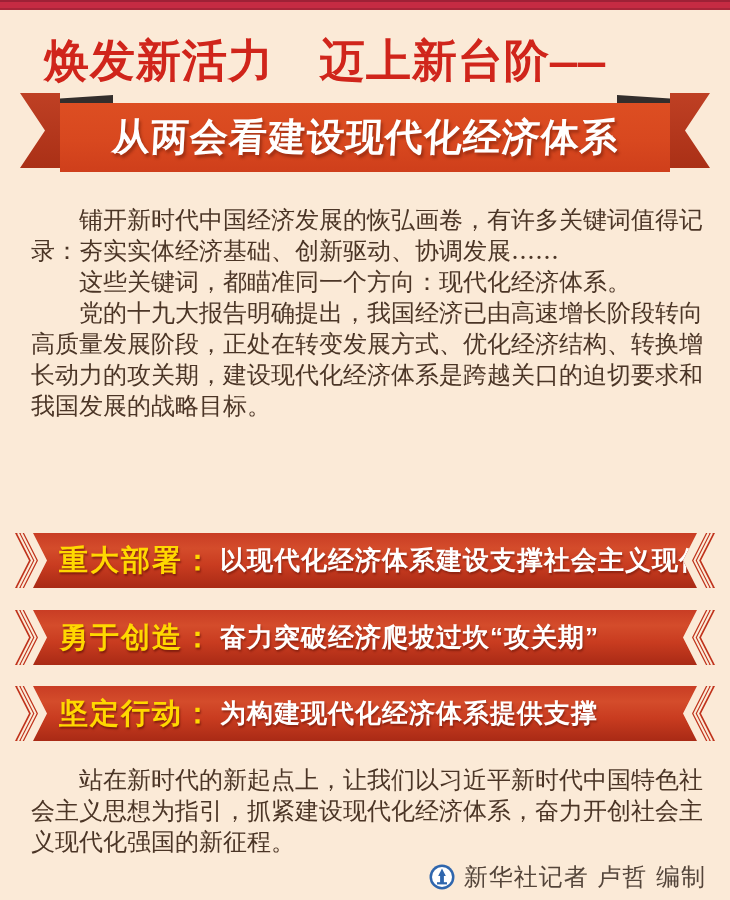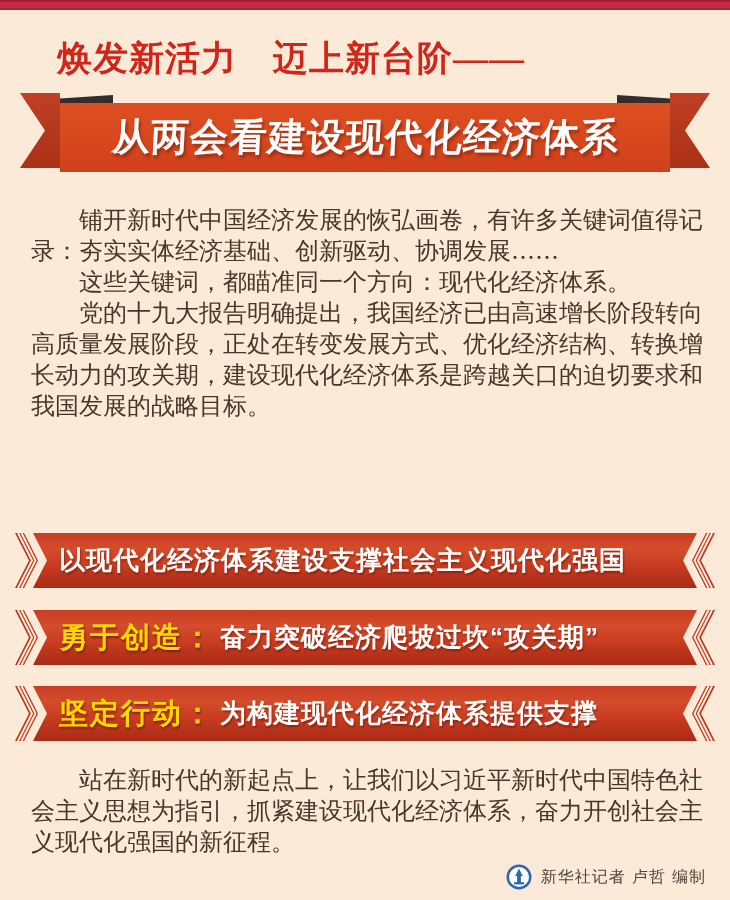--- a/index.html
+++ b/index.html
@@ -8,23 +8,23 @@
     background:#fbead7; overflow:hidden;
     font-family:"Liberation Sans", sans-serif;
   }
   
   .top-strip {
     position:absolute; top:0; left:0; width:730px; height:10px;
     background:linear-gradient(180deg,#9e2136 0%,#9e2136 22%,#c62b43 22%,#c62b43 76%,#a92539 76%,#a92539 100%);
   }
   
   .kicker {
-    position:absolute; top:40px; left:57px;
-    font-family:Liberation Serif, serif;
-    font-weight:bold; font-size:35px; line-height:1.1;
+    position:absolute; top:40px; left:44px;
+    font-family:Liberation Mono, monospace;
+    font-weight:bold; font-size:45px; line-height:1.1;
     color:#d0251b; letter-spacing:1px; white-space:nowrap;
   }
   
   .big-ribbon { position:absolute; top:93px; left:20px; width:690px; height:79px; }
   .tail { position:absolute; top:0; width:40px; height:75px;
           background:linear-gradient(180deg,#bf4024 0%,#aa3016 100%); }
   .tail.left  { left:0;  clip-path:polygon(0 0,100% 0,100% 100%,0 100%,25px 50%); }
   .tail.right { right:0; clip-path:polygon(0 0,100% 0,calc(100% - 25px) 50%,100% 100%,0 100%); }
   .fold { position:absolute; top:2px; width:53px; height:9px; background:#332e2c; }
   .fold.left  { left:40px;  clip-path:polygon(0 40%,100% 0,100% 100%,0 100%); }
@@ -68,21 +68,21 @@
   .hl-1 { top:533px; } .hl-2 { top:610px; } .hl-3 { top:686px; }
   .chev { position:absolute; top:0; }
   .chev.l { left:0; } .chev.r { right:0; }
   
   .credit {
     position:absolute; top:863px; right:24px; height:28px;
     display:flex; align-items:center; gap:9px;
   }
   .credit-text {
     font-family:"DejaVu Serif","Liberation Serif",serif;
-    font-size:16px; color:#54453a; letter-spacing:1px; white-space:nowrap;
+    font-size:24px; color:#54453a; letter-spacing:1px; white-space:nowrap;
   }
 </style>
 </head>
 <body>
 
 <div class="canvas">
 
   <div class="top-strip"></div>
 
   <div class="kicker">焕发新活力　迈上新台阶——</div>
@@ -103,20 +103,21 @@
     <p>党的十九大报告明确提出，我国经济已由高速增长阶段转向高质量发展阶段，正处在转变发展方式、优化经济结构、转换增长动力的攻关期，建设现代化经济体系是跨越关口的迫切要求和我国发展的战略目标。</p>
   </div>
 
   <div class="hl hl-1">
     <svg class="chev l" width="24" height="55" viewBox="0 0 24 55">
       <polygon points="0,0 9,0 23,27.5 9,55 0,55 14,27.5" fill="#c0331c"></polygon>
       <path d="M3,0 L17,27.5 L3,55" fill="none" stroke="#fbead7" stroke-width="2"></path>
       <path d="M6.5,0 L20.5,27.5 L6.5,55" fill="none" stroke="#fbead7" stroke-width="2"></path>
     </svg>
     <div class="hl-body">
+      <span class="hl-label">重大部署：</span>
       <span class="hl-text">以现代化经济体系建设支撑社会主义现代化强国</span>
     </div>
     <svg class="chev r" width="24" height="55" viewBox="0 0 24 55">
       <polygon points="24,0 15,0 1,27.5 15,55 24,55 10,27.5" fill="#c0331c"></polygon>
       <path d="M21,0 L7,27.5 L21,55" fill="none" stroke="#fbead7" stroke-width="2"></path>
       <path d="M17.5,0 L3.5,27.5 L17.5,55" fill="none" stroke="#fbead7" stroke-width="2"></path>
     </svg>
   </div>
 
   <div class="hl hl-3">

